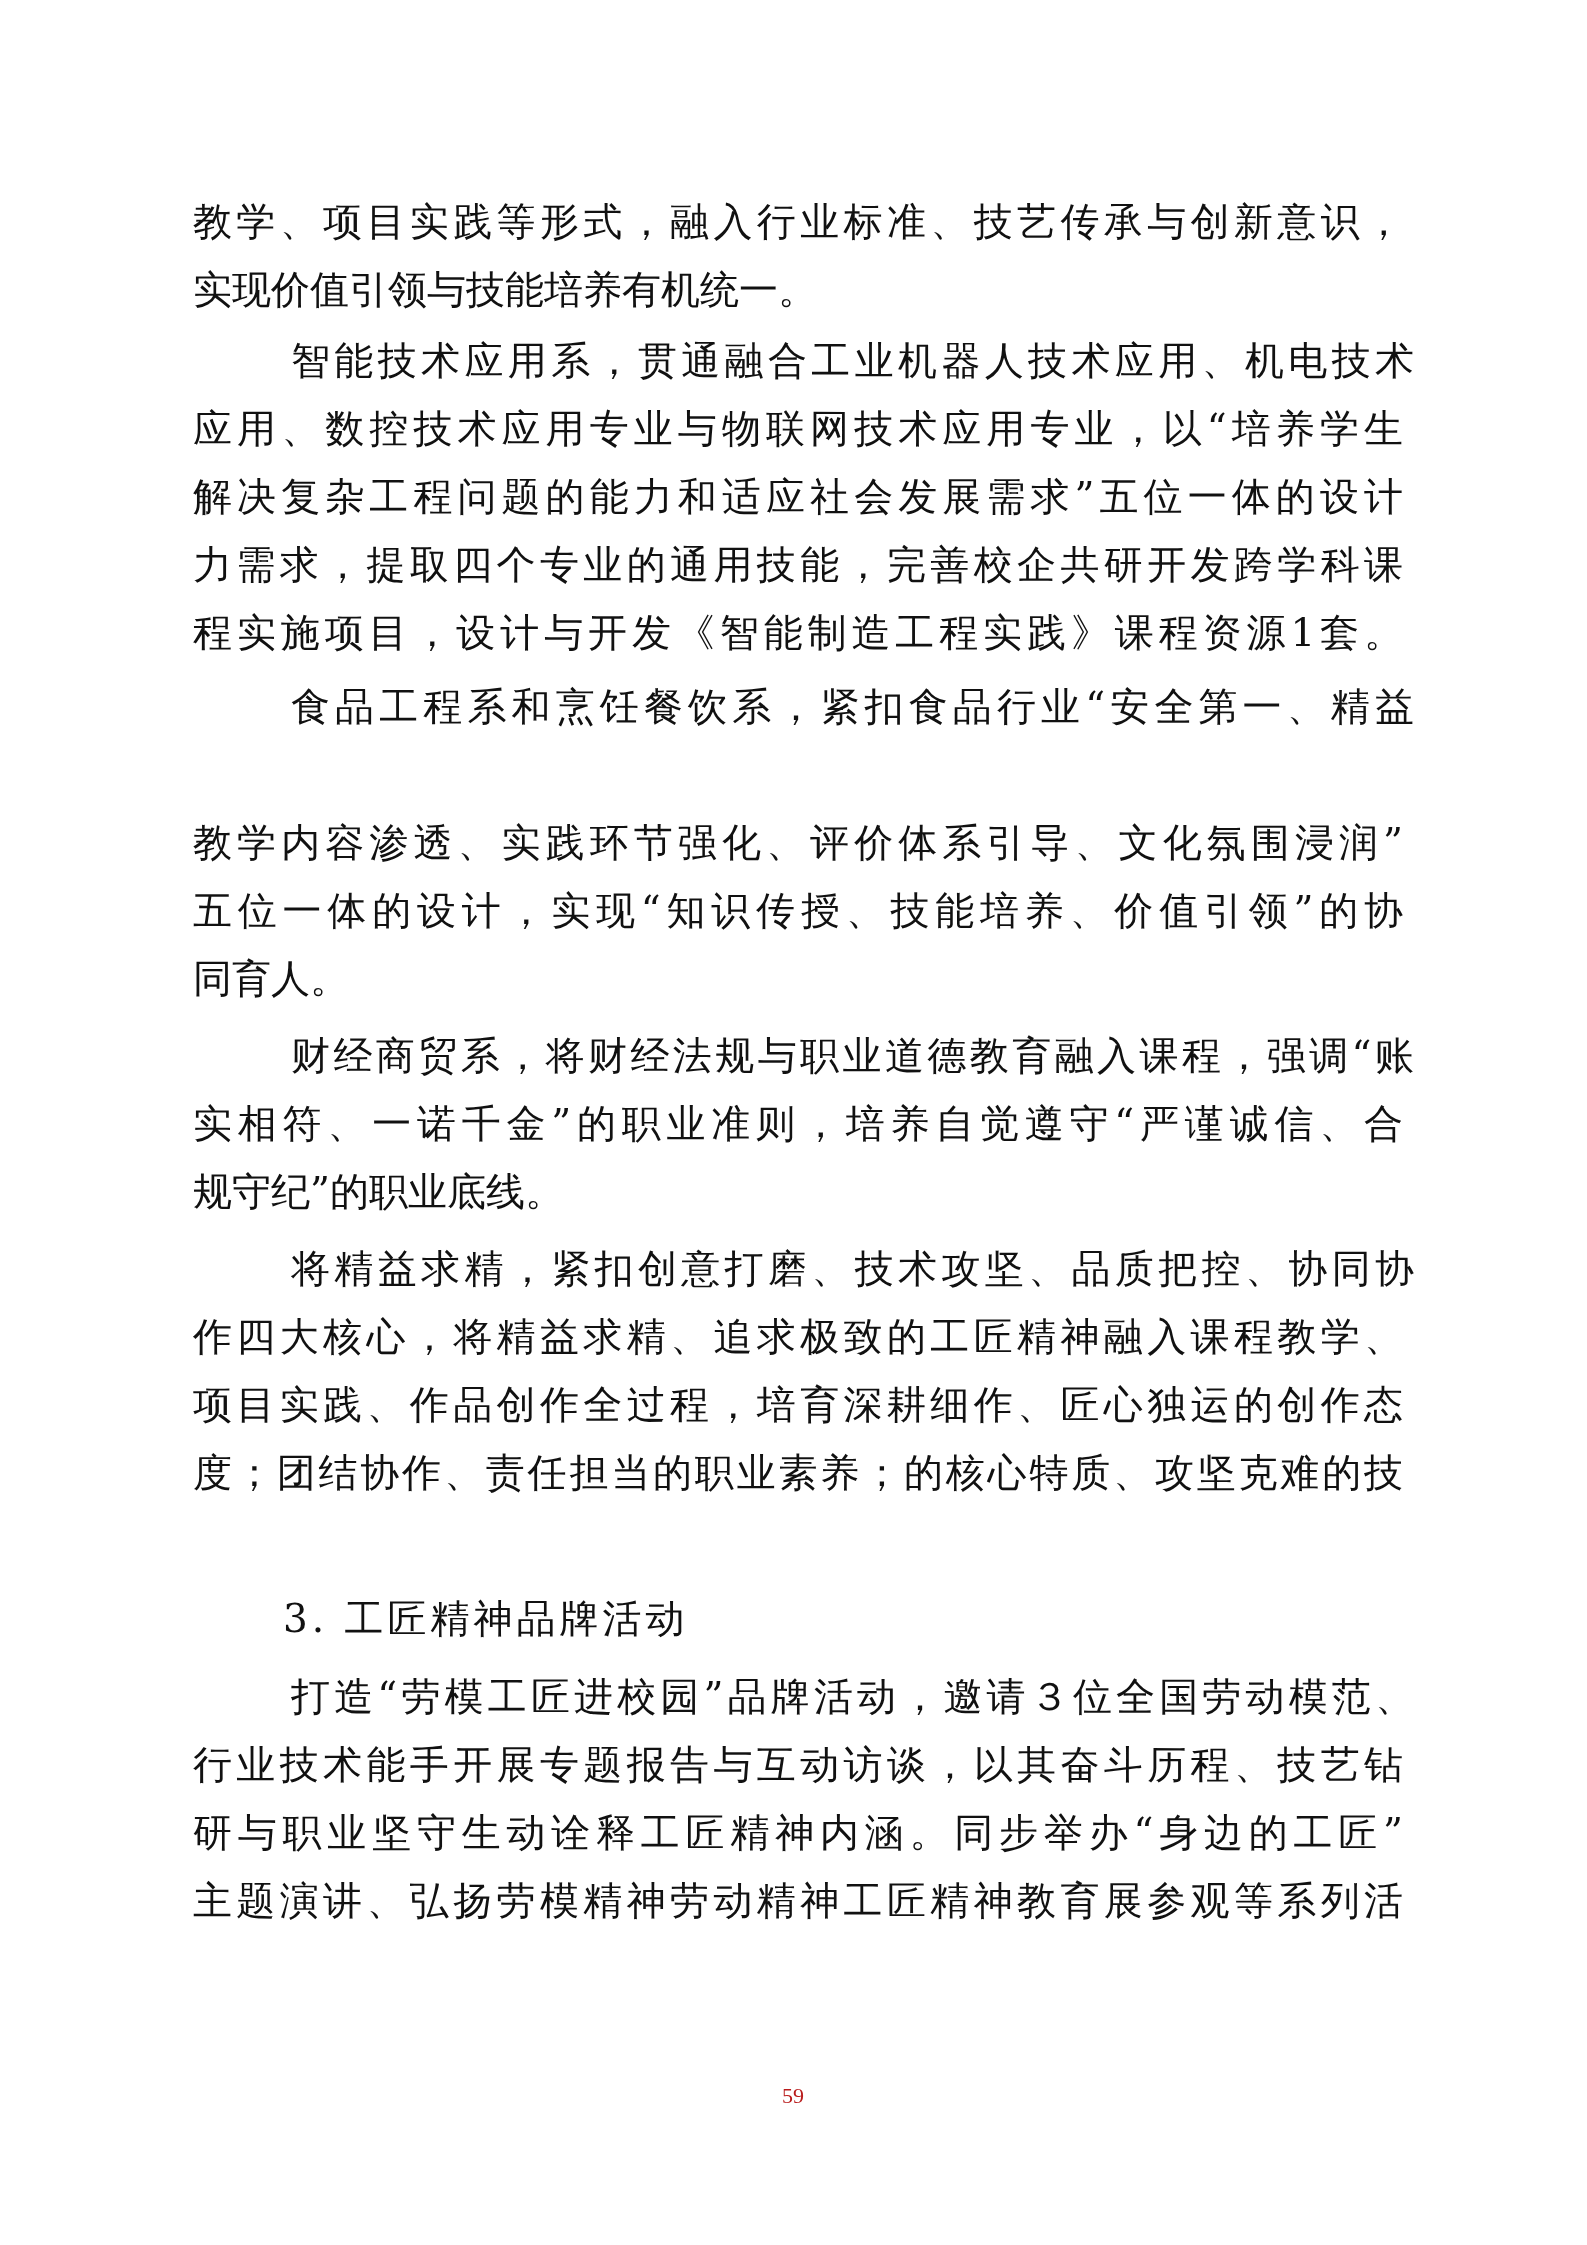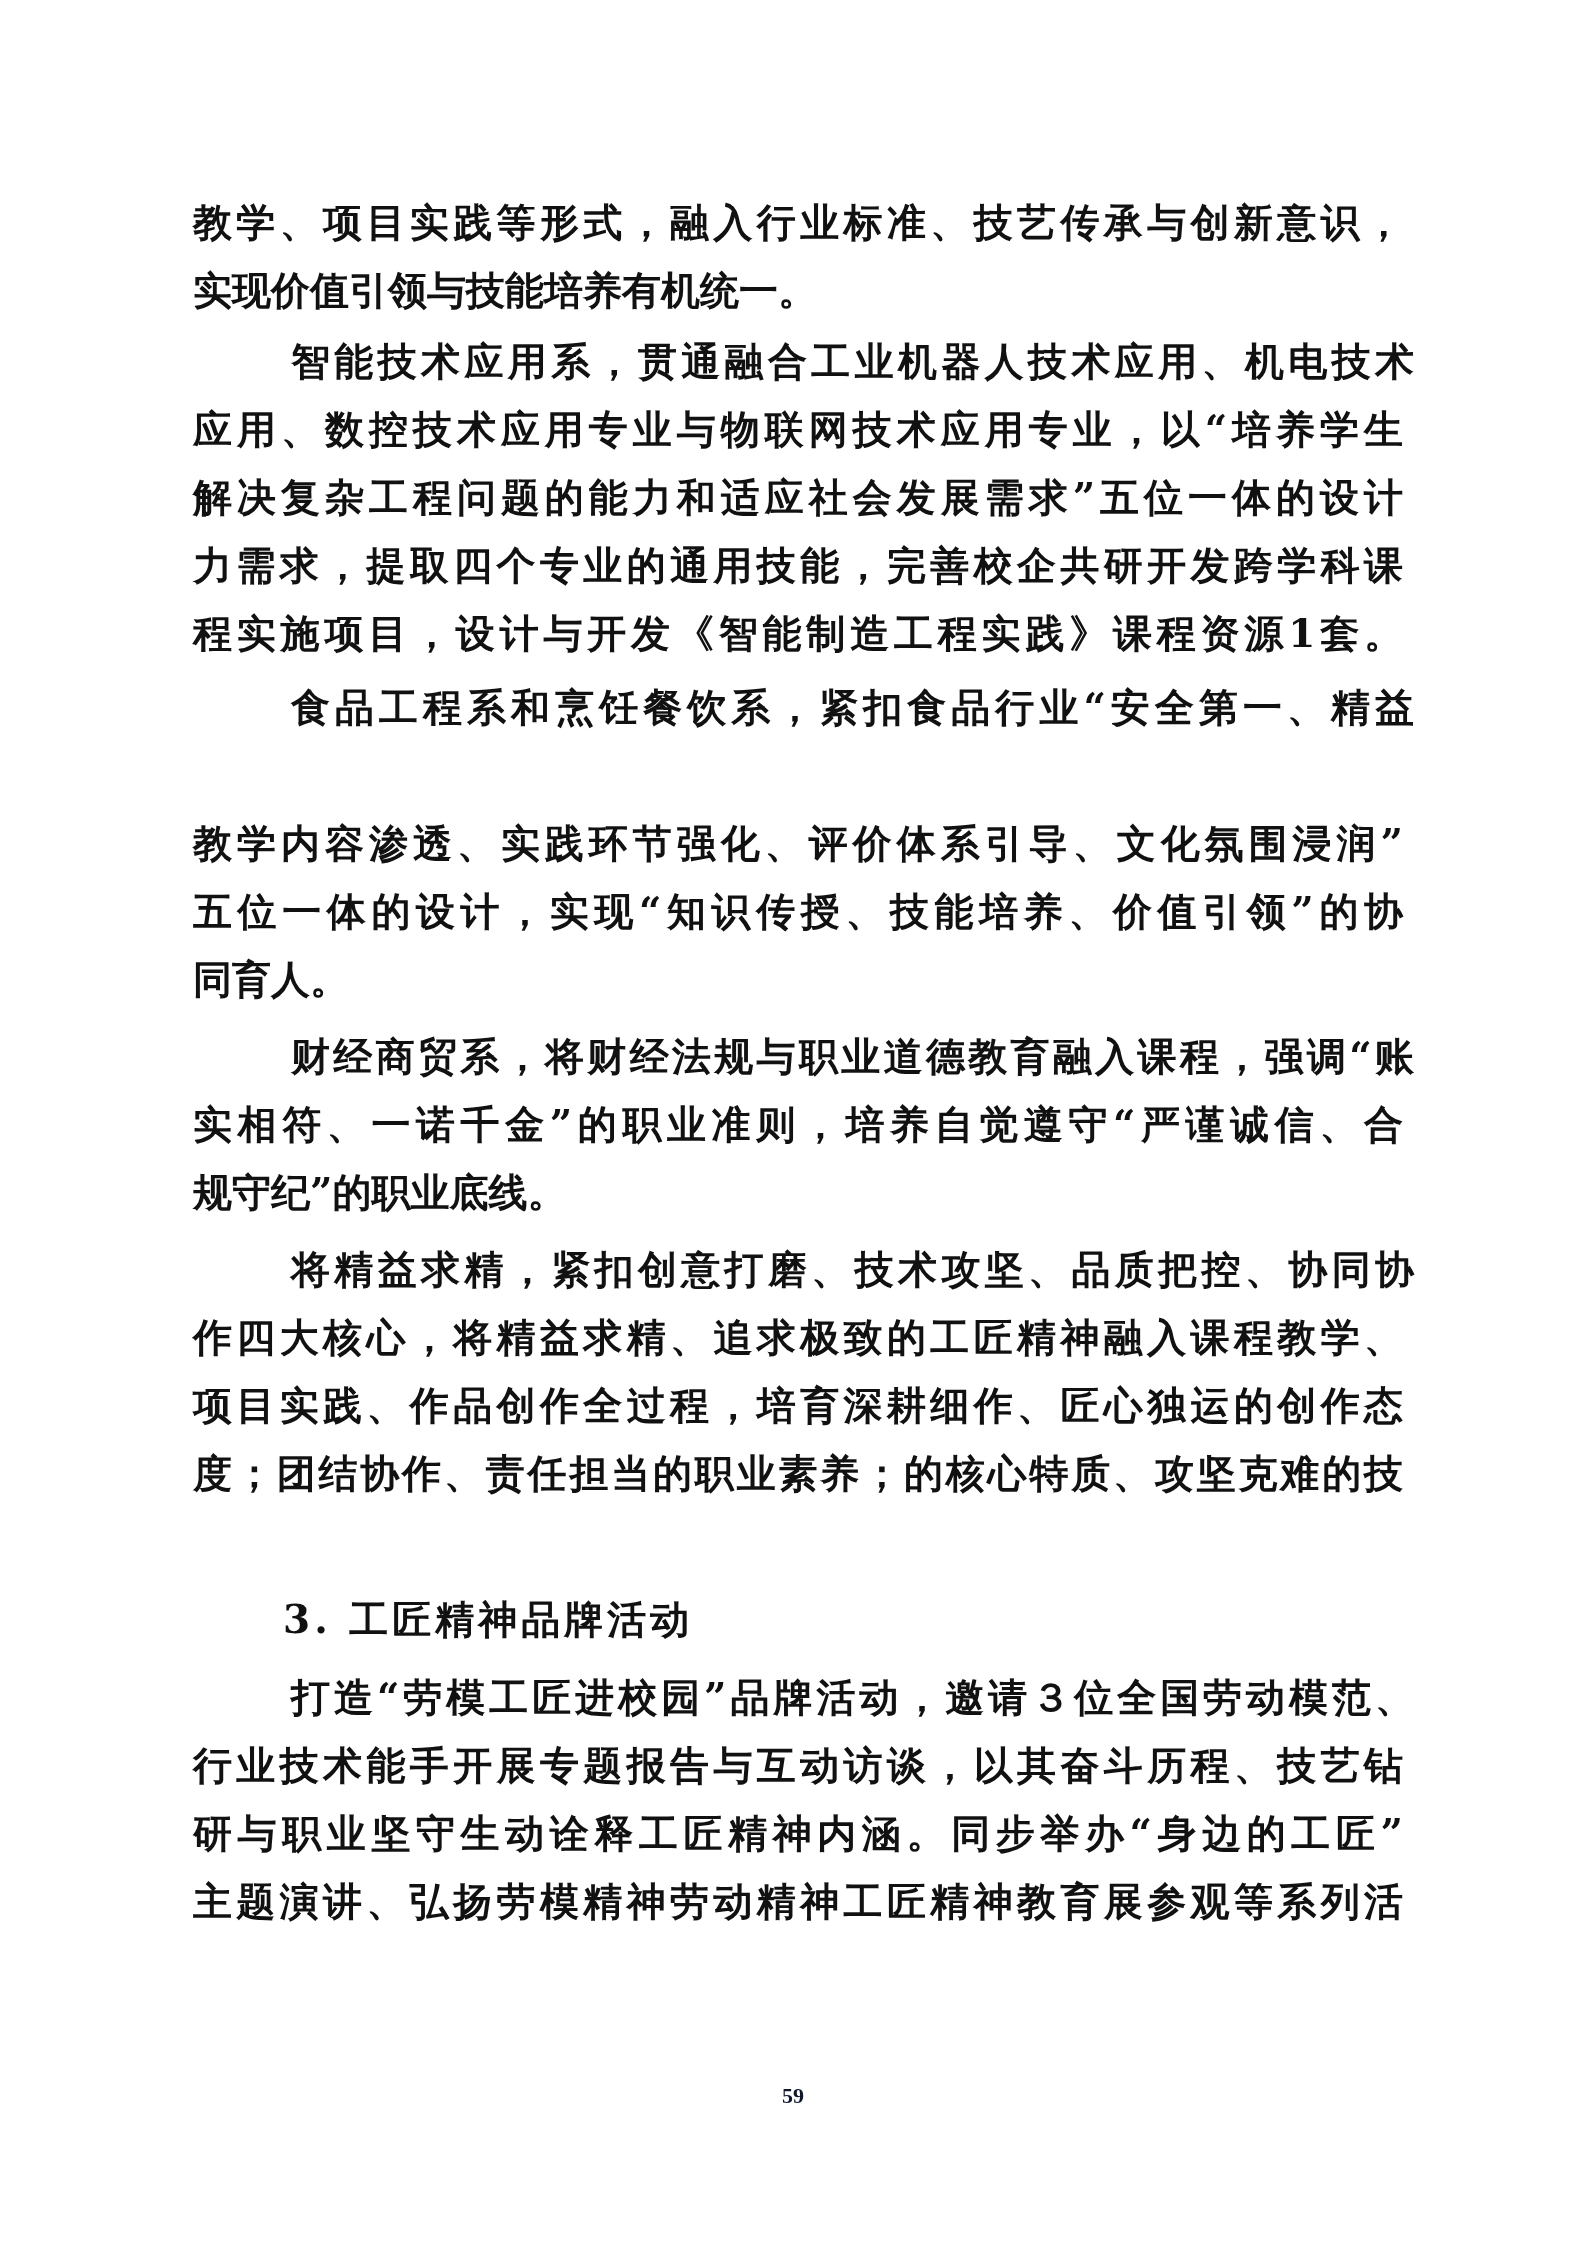--- a/index.html
+++ b/index.html
@@ -1,17 +1,17 @@
 <!DOCTYPE html>
 <html><head>
   <meta charset="utf-8">
   <style>
     html, body { margin: 0; padding: 0; background: #ffffff; }
     body { width: 1587px; height: 2245px; position: relative; overflow: hidden; }
-    .page { position: absolute; left: 0; top: 0; width: 1587px; height: 2245px; background: #ffffff; font-weight: bold; }
+    .page { position: absolute; left: 0; top: 0; width: 1587px; height: 2245px; background: #ffffff; }
     .line {
       position: absolute;
       left: 193px;
       width: 1210px;
       height: 56px;
       font-family: "DejaVu Serif", "Liberation Serif", serif;
       font-size: 39px;
       line-height: 56px;
       color: #111111;
       white-space: nowrap;
@@ -23,21 +23,21 @@
     .line.last { text-align-last: left; }
     .heading { left: 283px; width: auto; text-align-last: left; letter-spacing: 4px; }
     .page-number {
       position: absolute;
       left: 743px;
       top: 2083px;
       width: 100px;
       text-align: center;
       font-family: "Liberation Serif", "DejaVu Serif", serif;
       font-size: 22px;
-      color: #0f172a;
+      color: #b91c1c;
     }
   </style>
 </head>
 <body>
 
 <div class="page">
 
   <div class="line" style="top:194px">教学、项目实践等形式，融入行业标准、技艺传承与创新意识，</div>
   <div class="line last" style="top:262px">实现价值引领与技能培养有机统一。</div>
 

